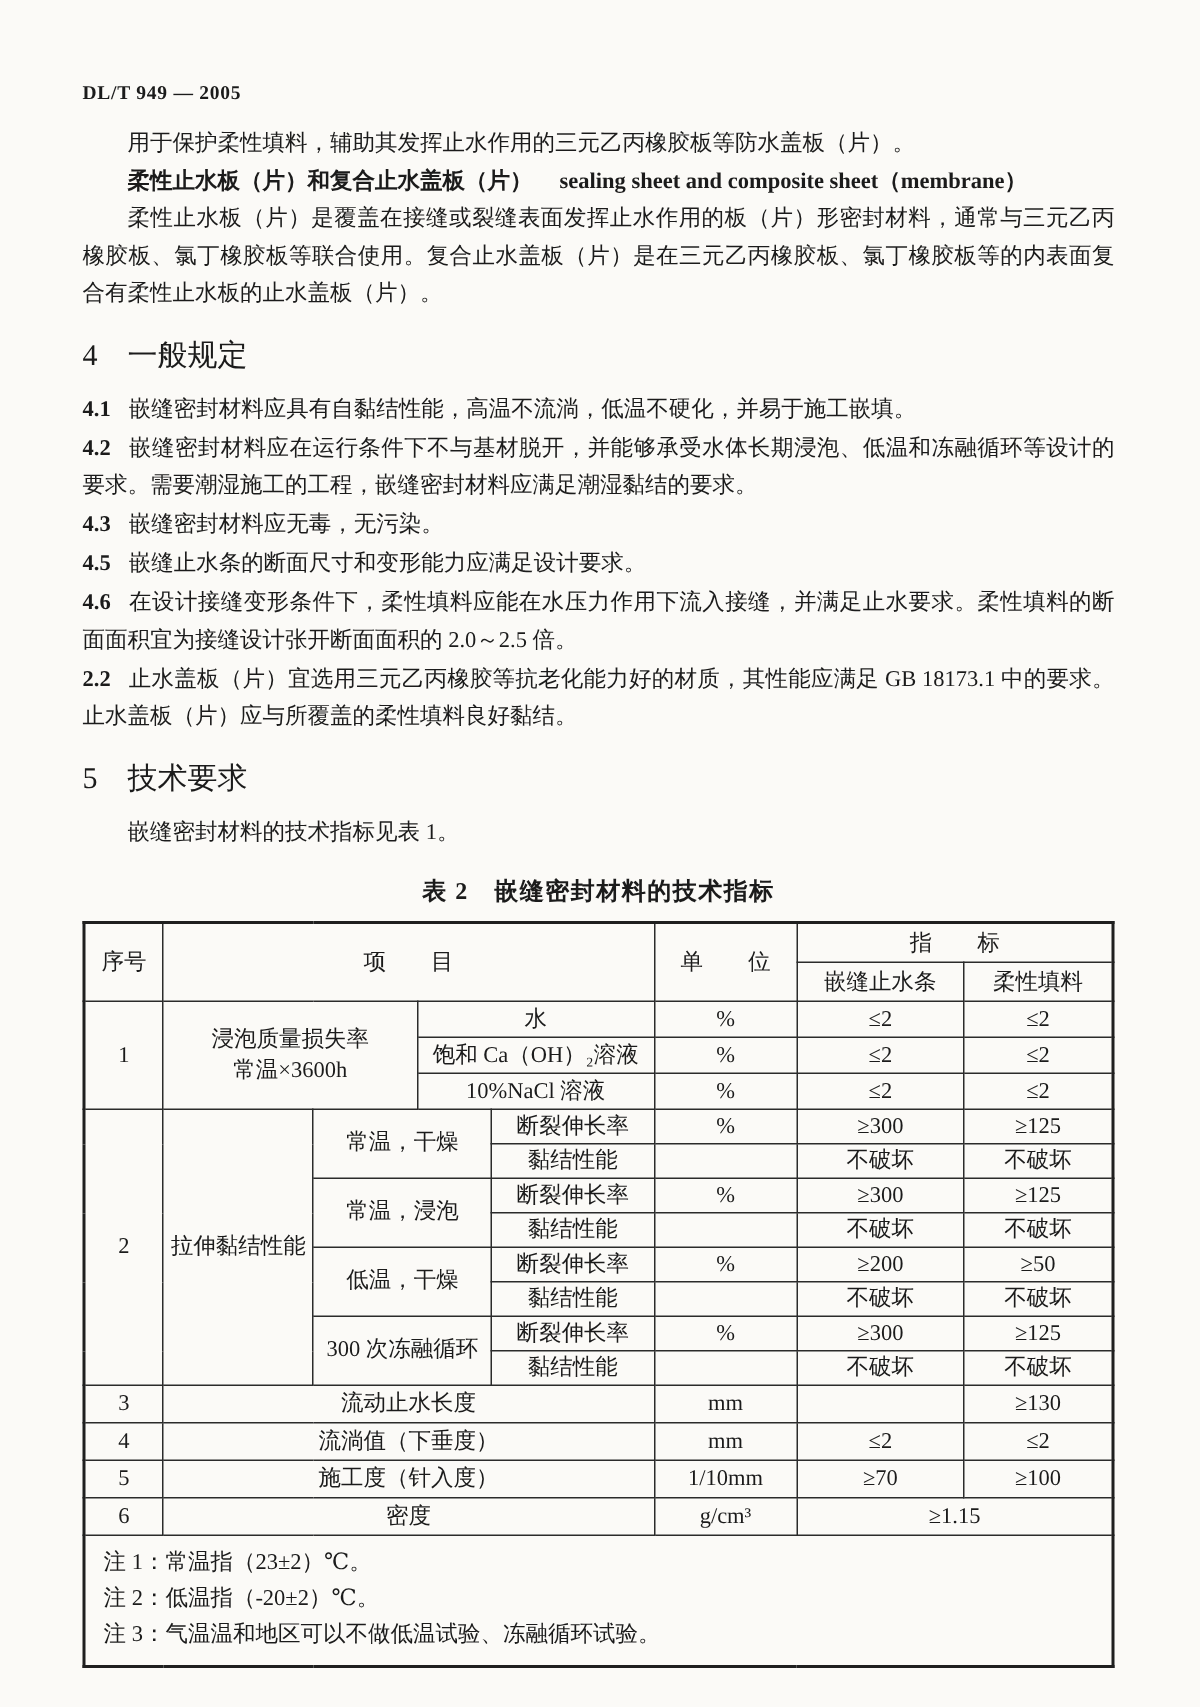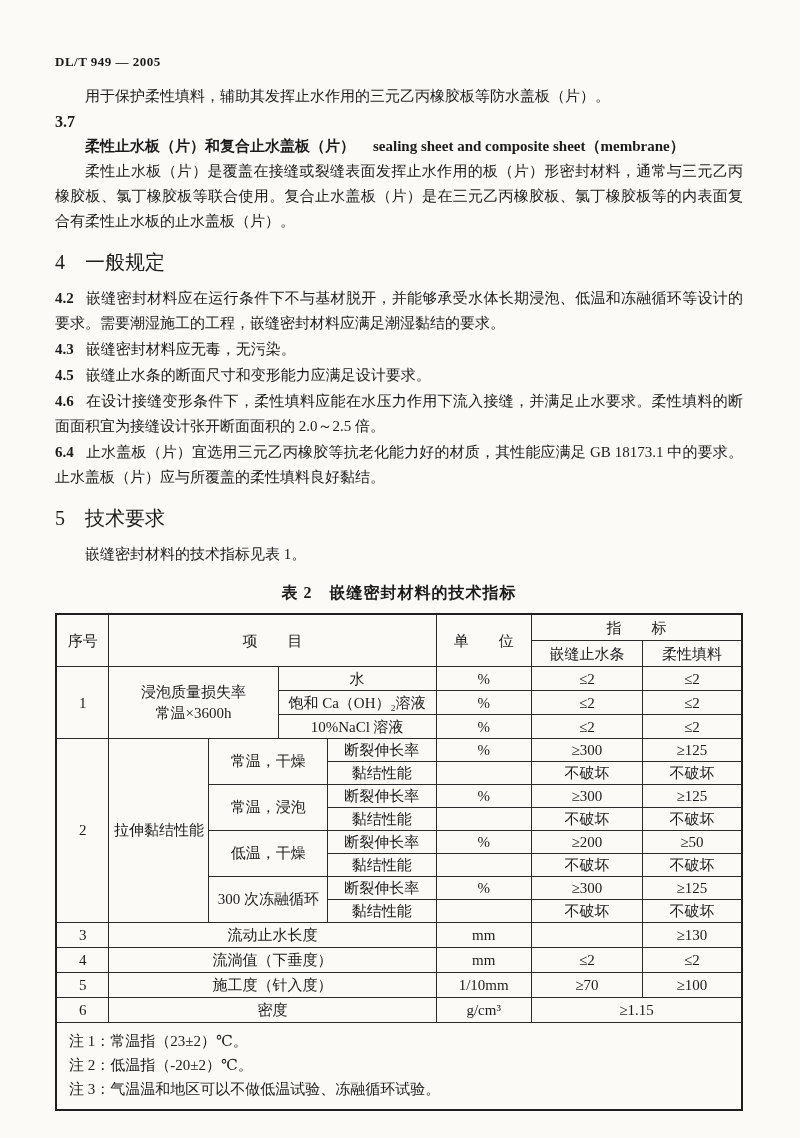--- a/index.html
+++ b/index.html
@@ -65,32 +65,32 @@
 </style>
 </head>
 <body>
 
 <div class="page">
 
   <div class="doc-header">DL/T 949 — 2005</div>
 
   <p class="indent">用于保护柔性填料，辅助其发挥止水作用的三元乙丙橡胶板等防水盖板（片）。</p>
 
-  <div class="term-number">3.7</div>
   <p class="term-title"><span>柔性止水板（片）和复合止水盖板（片）</span><span class="en">sealing sheet and composite sheet（membrane）</span></p>
   <p class="indent">柔性止水板（片）是覆盖在接缝或裂缝表面发挥止水作用的板（片）形密封材料，通常与三元乙丙橡胶板、氯丁橡胶板等联合使用。复合止水盖板（片）是在三元乙丙橡胶板、氯丁橡胶板等的内表面复合有柔性止水板的止水盖板（片）。</p>
 
   <div class="sec-heading"><span class="num">4</span><span>一般规定</span></div>
 
   <div class="sec4-items">
+    <p class="clause"><span class="clause-num">4.1</span><span>嵌缝密封材料应具有自黏结性能，高温不流淌，低温不硬化，并易于施工嵌填。</span></p>
     <p class="clause"><span class="clause-num">4.2</span><span>嵌缝密封材料应在运行条件下不与基材脱开，并能够承受水体长期浸泡、低温和冻融循环等设计的要求。需要潮湿施工的工程，嵌缝密封材料应满足潮湿黏结的要求。</span></p>
     <p class="clause"><span class="clause-num">4.3</span><span>嵌缝密封材料应无毒，无污染。</span></p>
     <p class="clause"><span class="clause-num">4.5</span><span>嵌缝止水条的断面尺寸和变形能力应满足设计要求。</span></p>
     <p class="clause"><span class="clause-num">4.6</span><span>在设计接缝变形条件下，柔性填料应能在水压力作用下流入接缝，并满足止水要求。柔性填料的断面面积宜为接缝设计张开断面面积的 2.0～2.5 倍。</span></p>
-    <p class="clause"><span class="clause-num">6.4</span><span>止水盖板（片）宜选用三元乙丙橡胶等抗老化能力好的材质，其性能应满足 GB 18173.1 中的要求。止水盖板（片）应与所覆盖的柔性填料良好黏结。</span></p>
+    <p class="clause"><span class="clause-num">2.2</span><span>止水盖板（片）宜选用三元乙丙橡胶等抗老化能力好的材质，其性能应满足 GB 18173.1 中的要求。止水盖板（片）应与所覆盖的柔性填料良好黏结。</span></p>
   </div>
 
   <div class="sec-heading"><span class="num">5</span><span>技术要求</span></div>
 
   <p class="indent">嵌缝密封材料的技术指标见表 1。</p>
 
   <div class="tbl-title">表 2　嵌缝密封材料的技术指标</div>
 
   <table>
     <colgroup>

